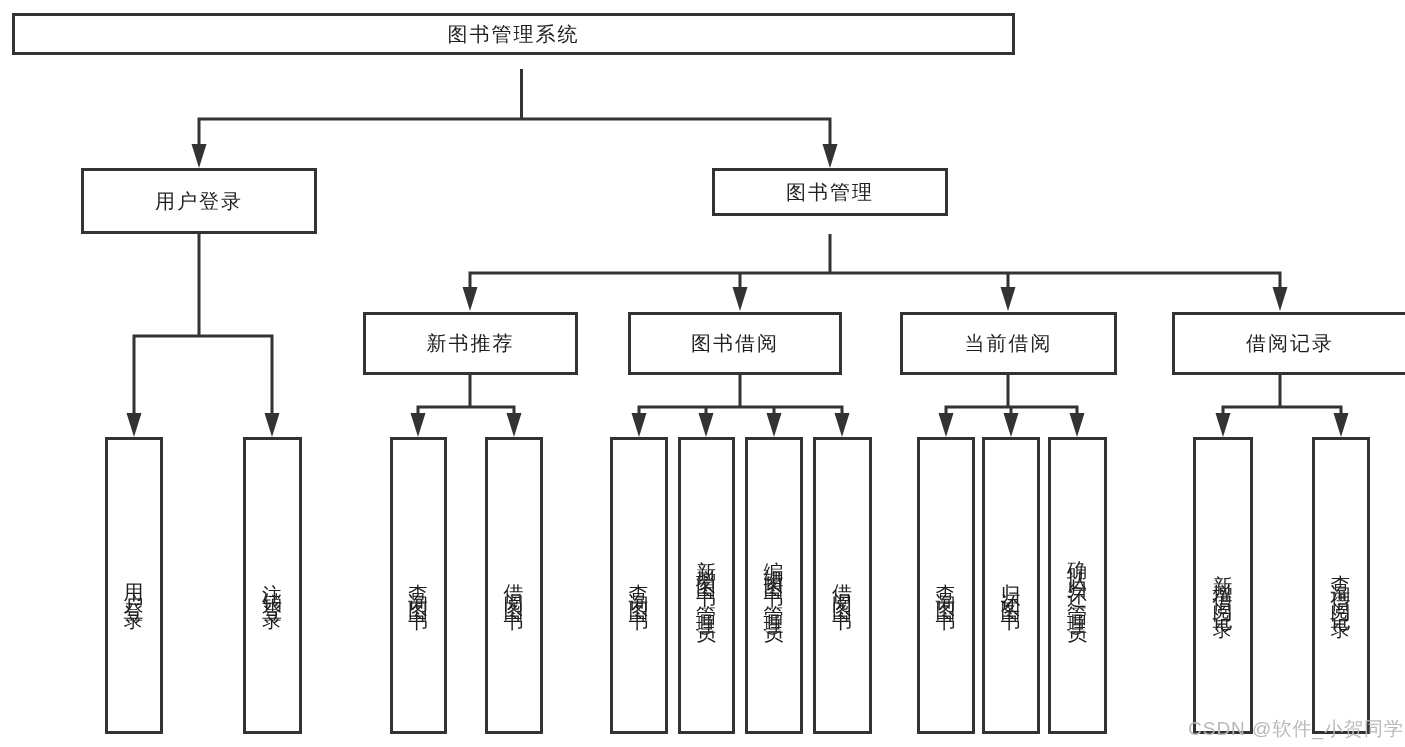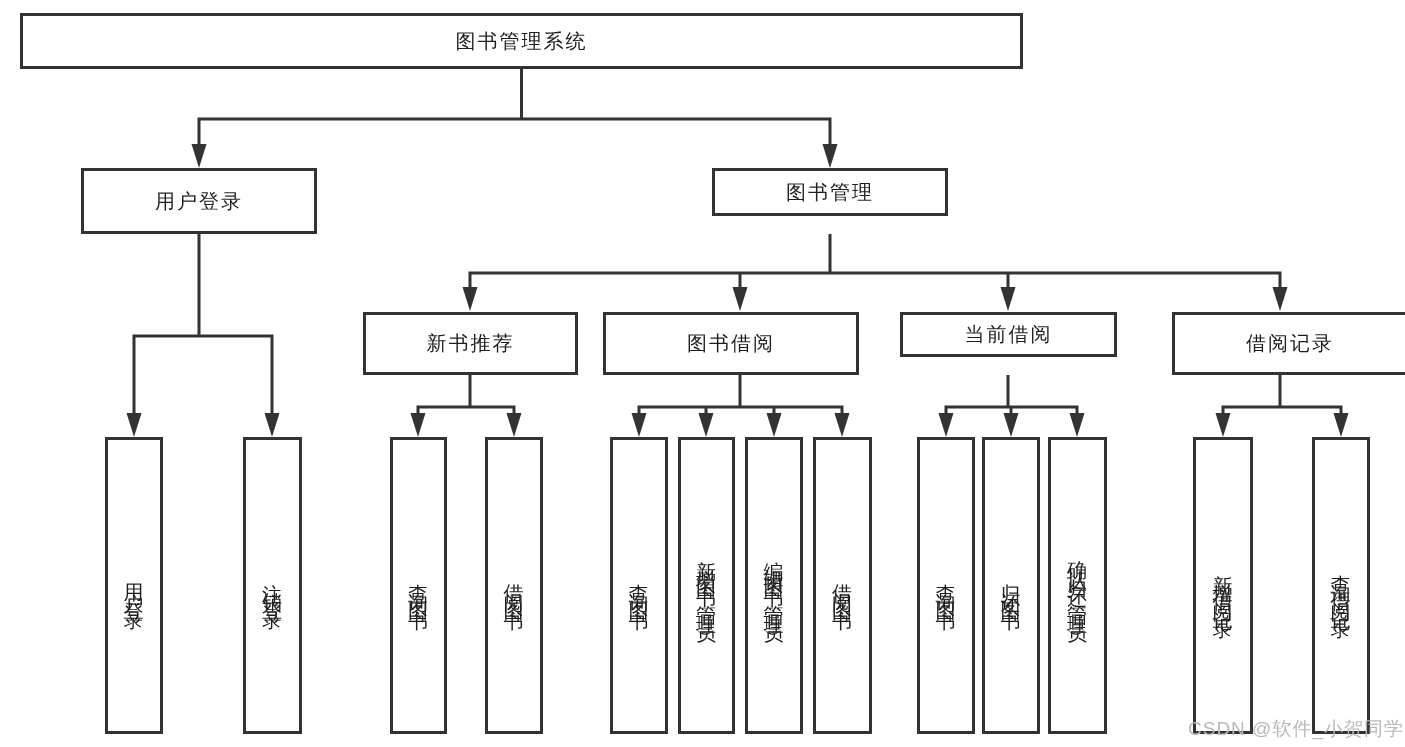--- a/index.html
+++ b/index.html
@@ -70,28 +70,28 @@
       <path d="M766.5 413 L781.5 413 L774 437 Z"></path>
       <path d="M834.5 413 L849.5 413 L842 437 Z"></path>
       <path d="M938.5 413 L953.5 413 L946 437 Z"></path>
       <path d="M1003.5 413 L1018.5 413 L1011 437 Z"></path>
       <path d="M1069.5 413 L1084.5 413 L1077 437 Z"></path>
       <path d="M1215.5 413 L1230.5 413 L1223 437 Z"></path>
       <path d="M1333.5 413 L1348.5 413 L1341 437 Z"></path>
     </g>
   </svg>
 
-  <div class="box" style="left:20px;top:13px;width:1003px;height:56px">图书管理系统</div>
+  <div class="box" style="left:12px;top:13px;width:1003px;height:42px">图书管理系统</div>
 
   <div class="box" style="left:81px;top:168px;width:236px;height:66px">用户登录</div>
   <div class="box" style="left:712px;top:168px;width:236px;height:48px">图书管理</div>
 
   <div class="box" style="left:363px;top:312px;width:215px;height:63px">新书推荐</div>
-  <div class="box" style="left:603px;top:312px;width:256px;height:63px">图书借阅</div>
-  <div class="box" style="left:900px;top:312px;width:217px;height:45px">当前借阅</div>
+  <div class="box" style="left:628px;top:312px;width:214px;height:63px">图书借阅</div>
+  <div class="box" style="left:900px;top:312px;width:217px;height:63px">当前借阅</div>
   <div class="box" style="left:1172px;top:312px;width:236px;height:63px">借阅记录</div>
 
   <div class="box vbox" style="left:105px;top:437px;width:58px;height:297px">
     <span>用户登录</span>
   </div>
   <div class="box vbox" style="left:243px;top:437px;width:59px;height:297px">
     <span>注销登录</span>
   </div>
 
   <div class="box vbox" style="left:390px;top:437px;width:57px;height:297px">

